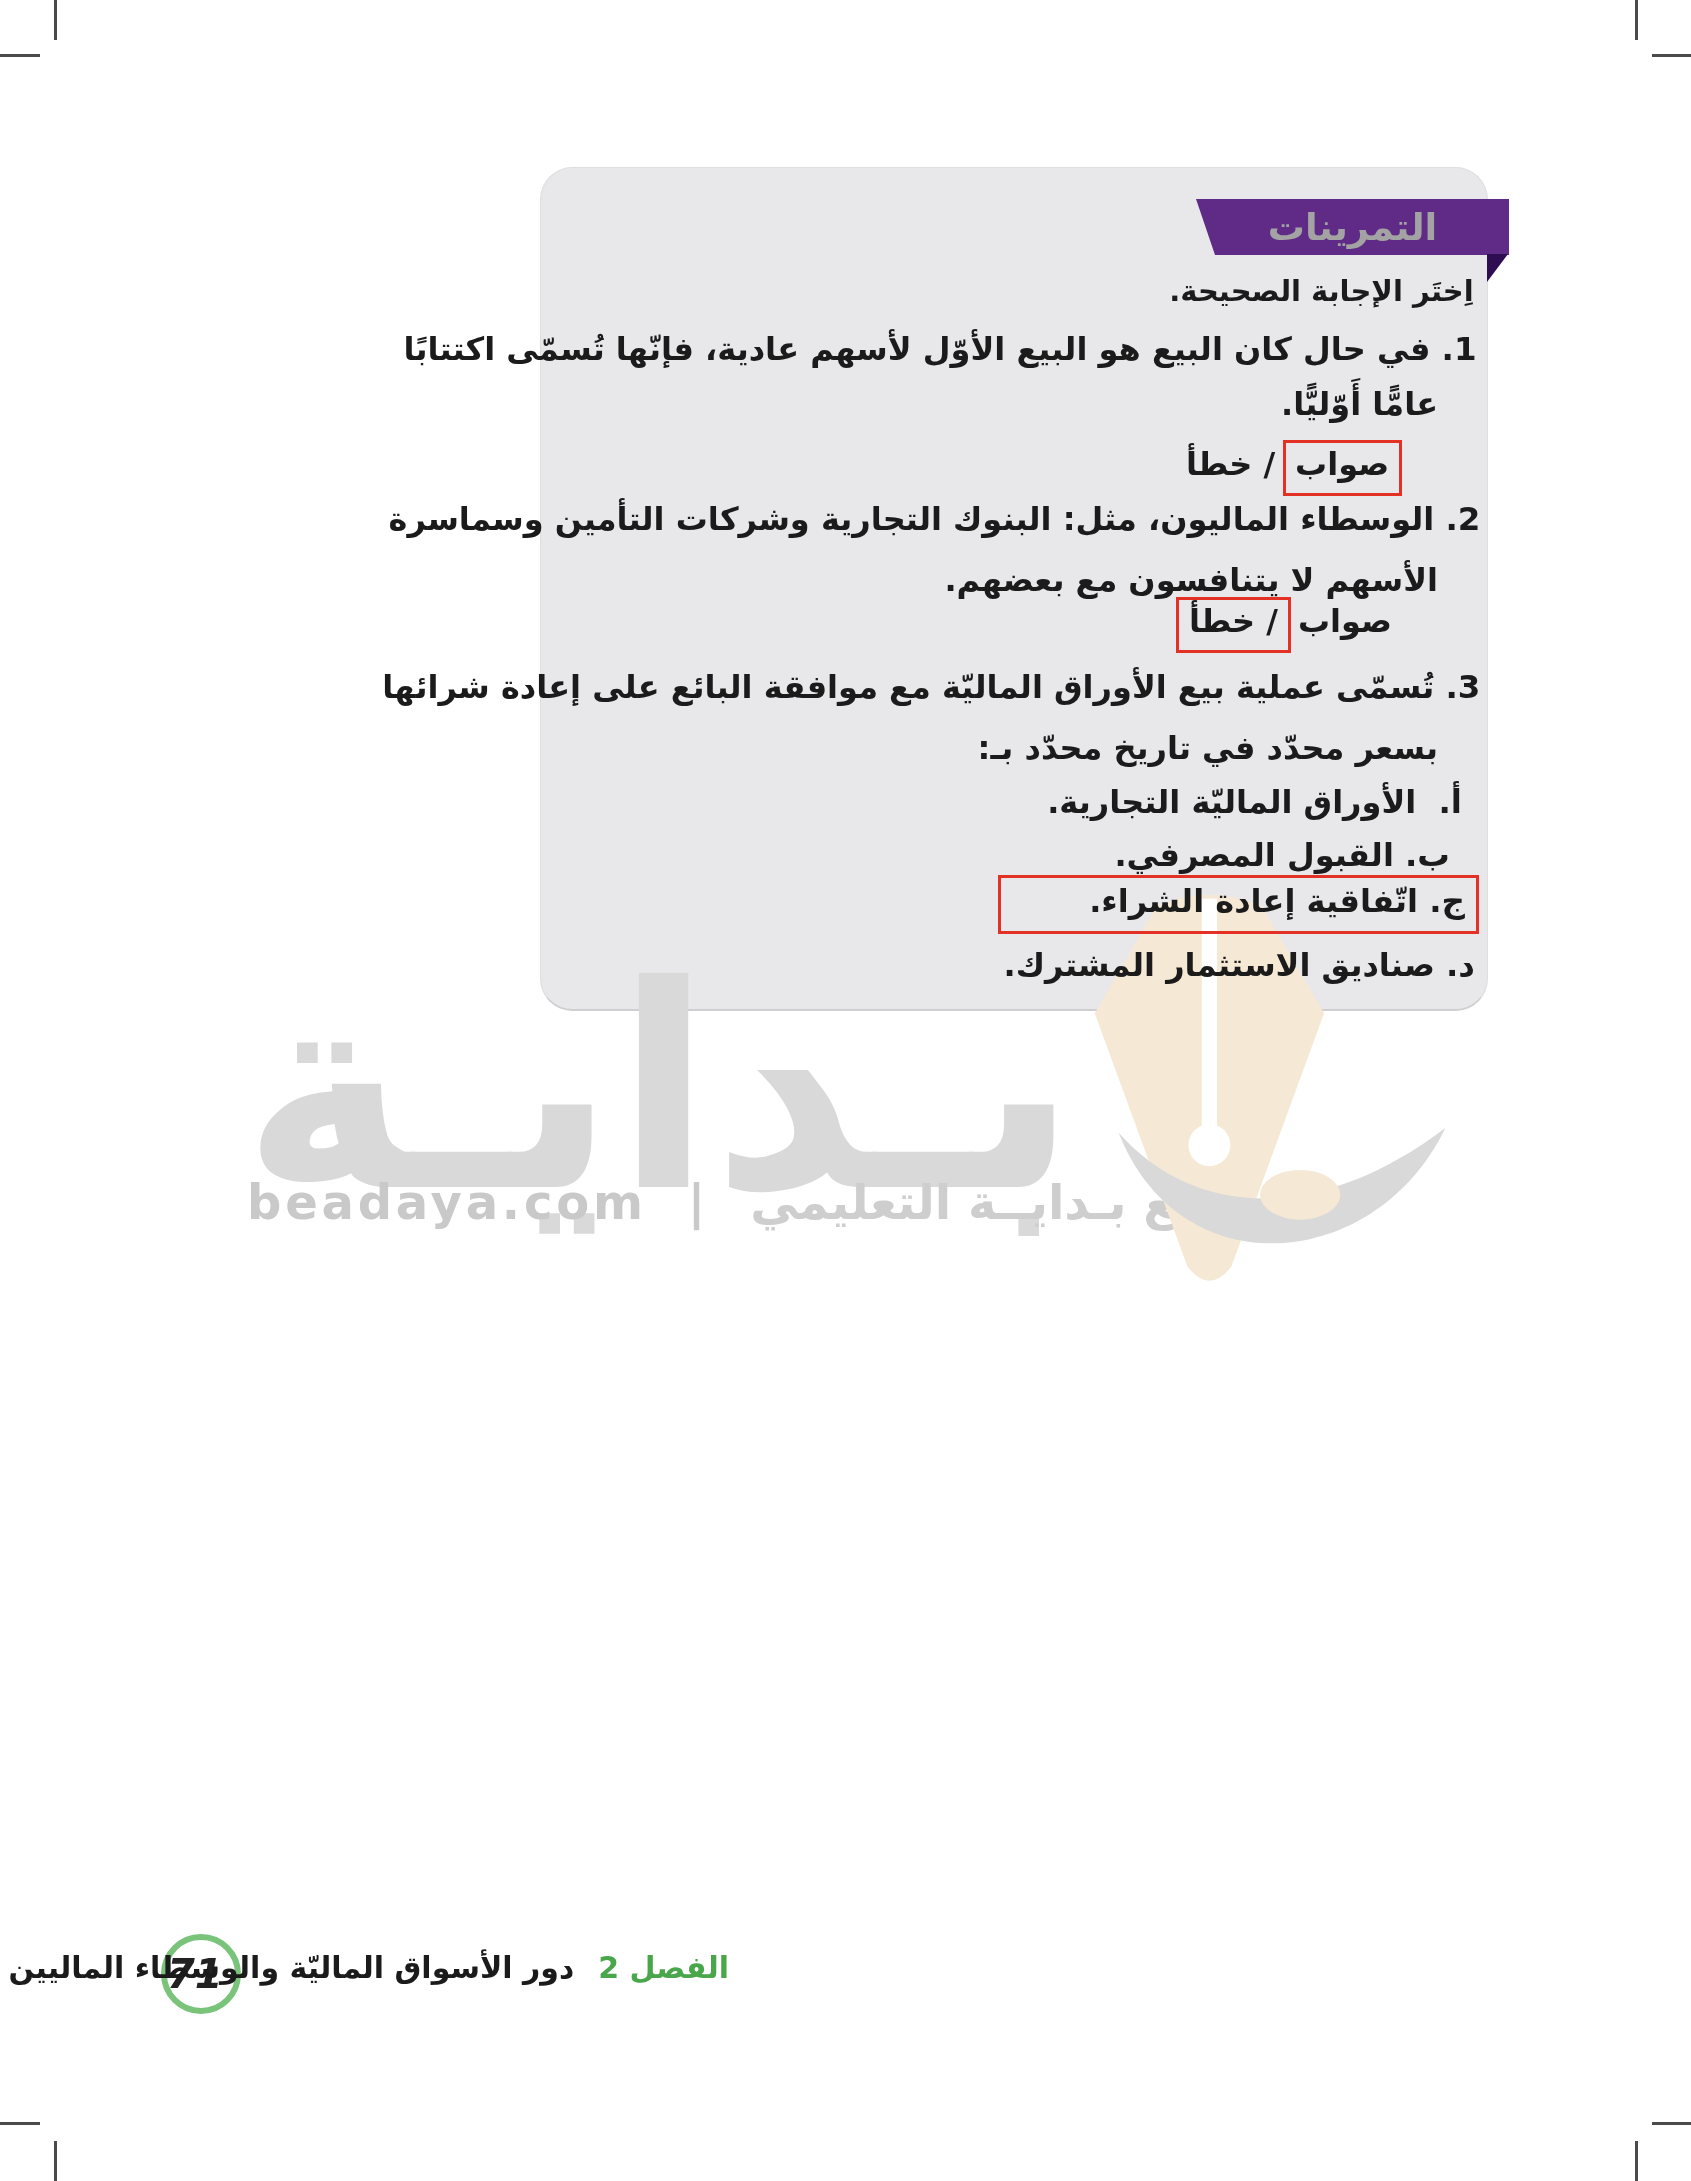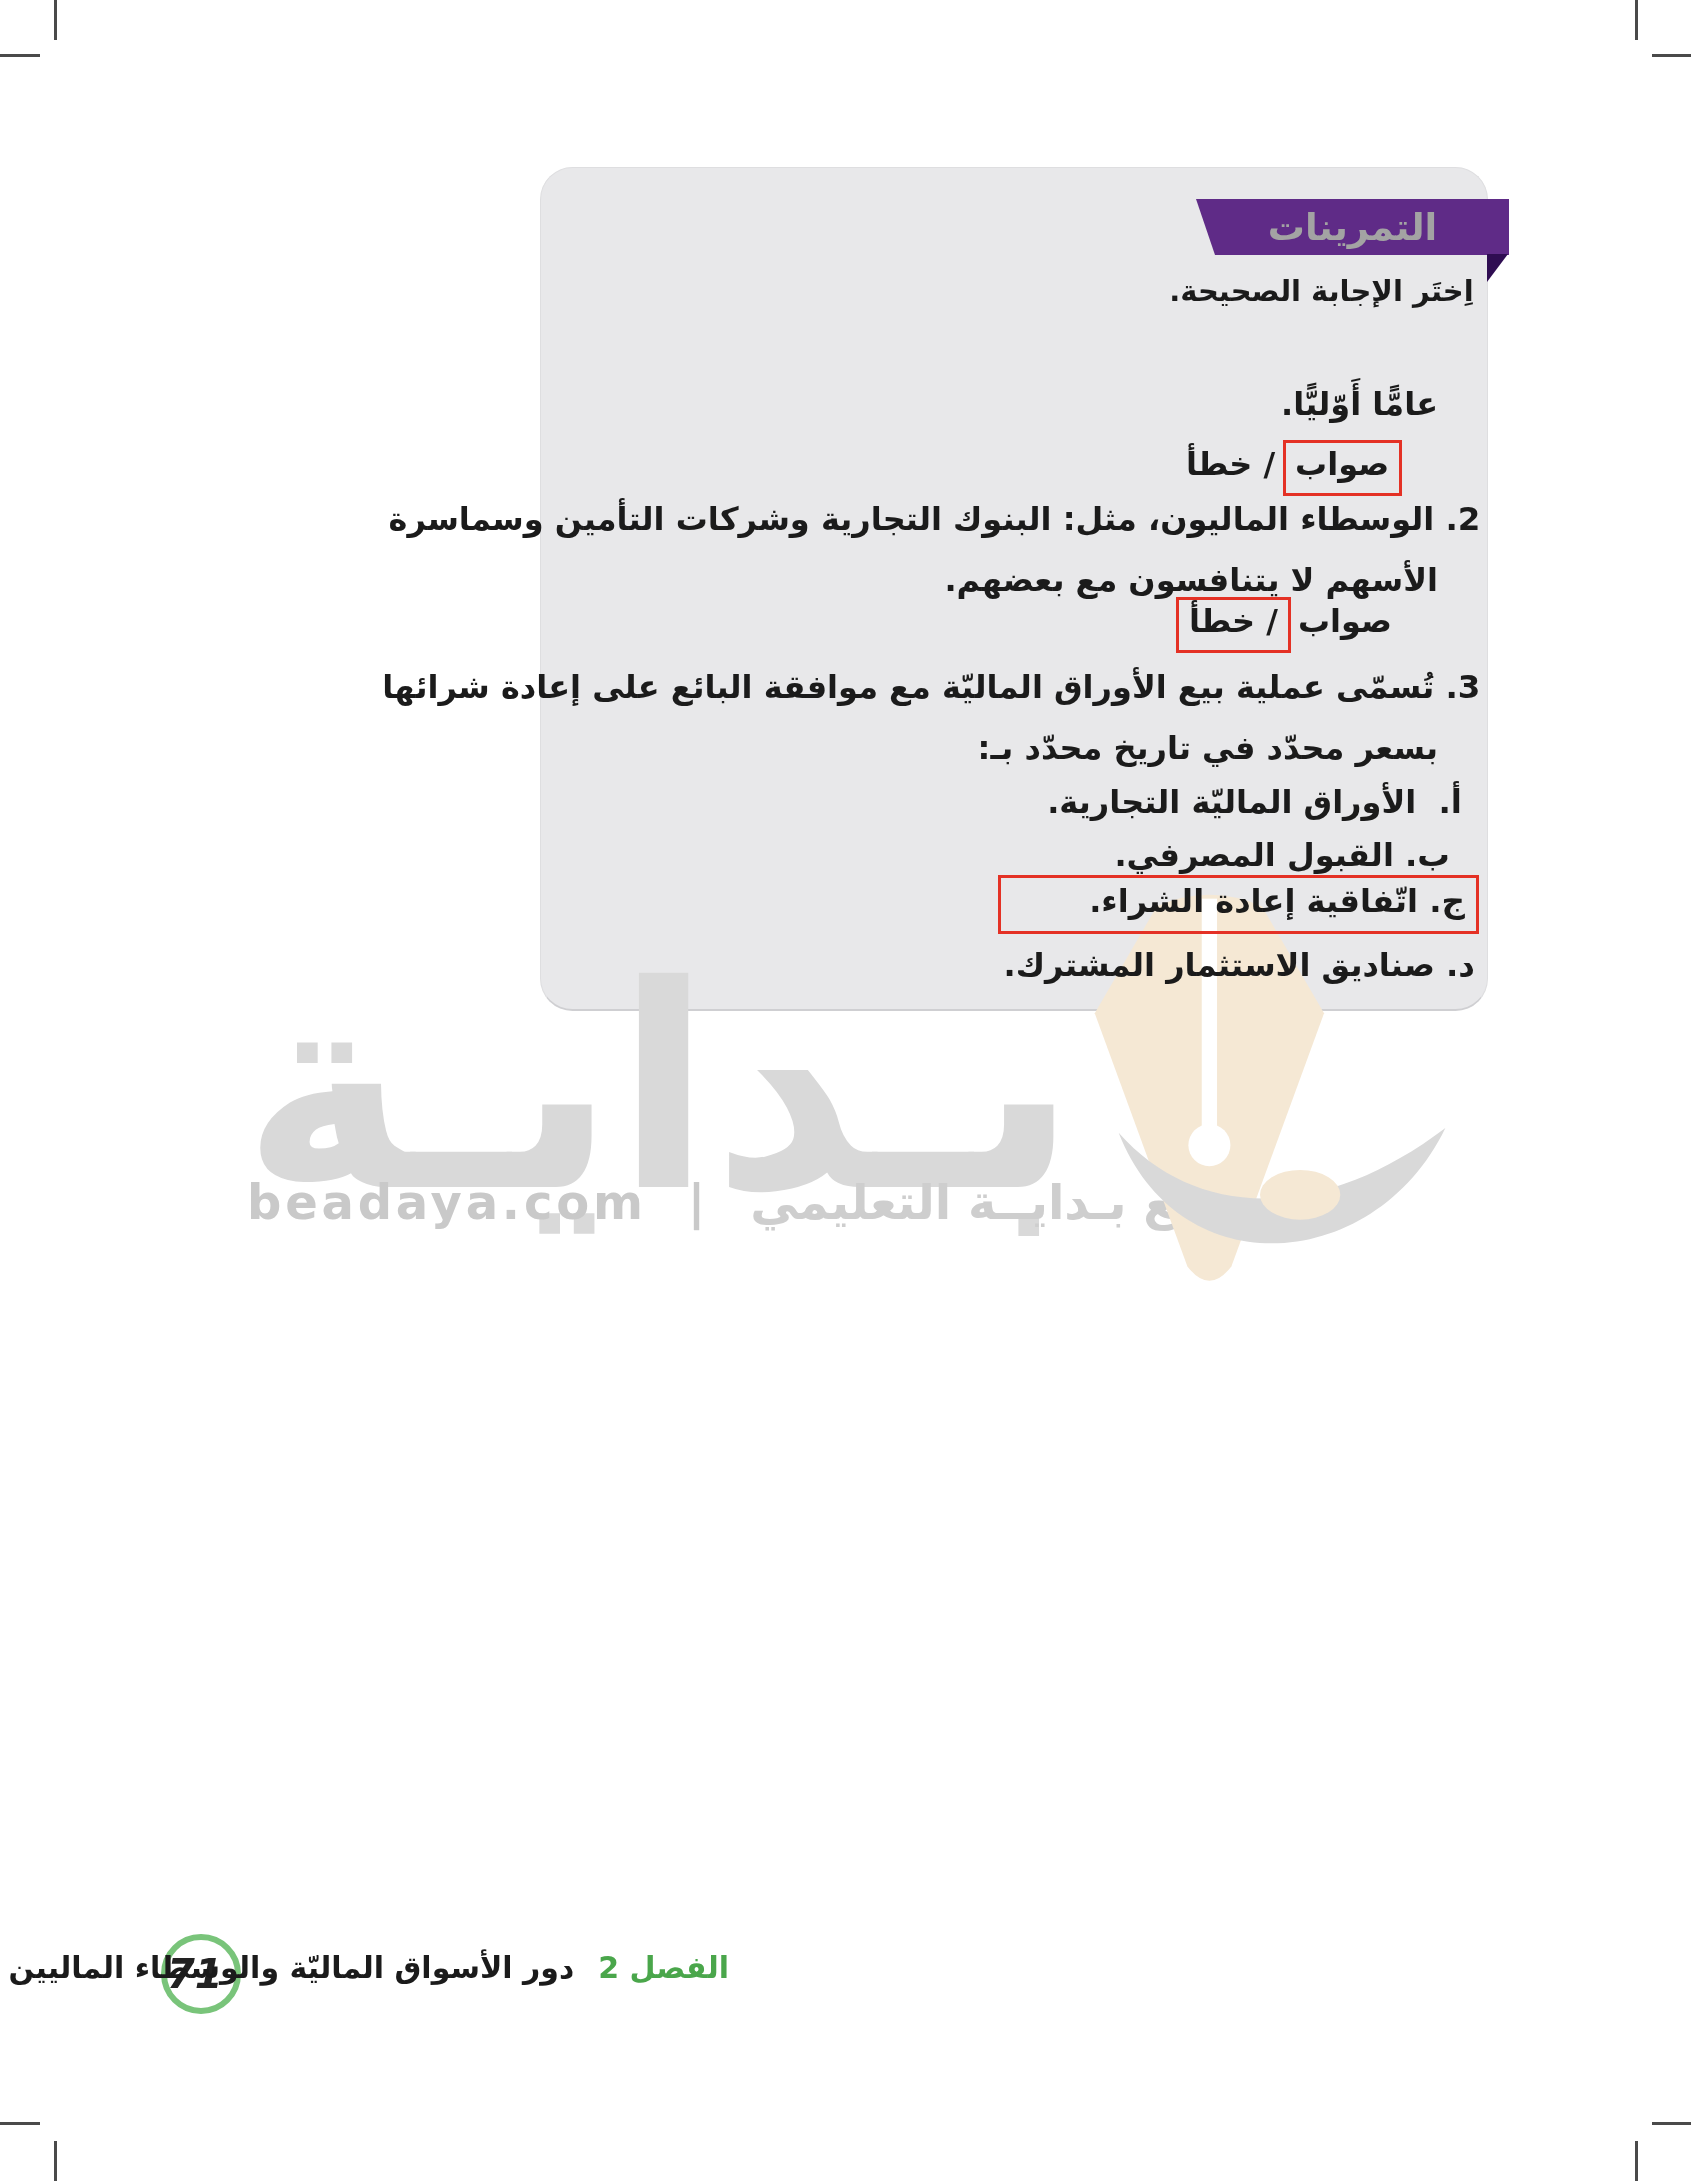--- a/index.html
+++ b/index.html
@@ -106,20 +106,24 @@
 
 <div class="banner">
   <span>التمرينات</span>
 </div>
 <div class="banner-fold"></div>
 
 <div class="card-content">
 
   <div class="line heading" style="top:107px;right:14.3px;">اِختَر الإجابة الصحيحة.</div>
 
+  <div class="line" style="top:163px;right:11.5px;">
+    <span class="qnum">1.</span>
+    <span>في حال كان البيع هو البيع الأوّل لأسهم عادية، فإنّها تُسمّى اكتتابًا</span>
+  </div>
   <div class="line" style="top:218px;right:50px;">عامًّا أَوّليًّا.</div>
   <div class="line" style="top:275px;right:90px;">
     <span class="redbox"><span>صواب</span></span>
     <span>/ خطأ</span>
   </div>
 
   <div class="line" style="top:333px;right:7.6px;">
     <span class="qnum">2.</span>
     <span>الوسطاء الماليون، مثل: البنوك التجارية وشركات التأمين وسماسرة</span>
   </div>

